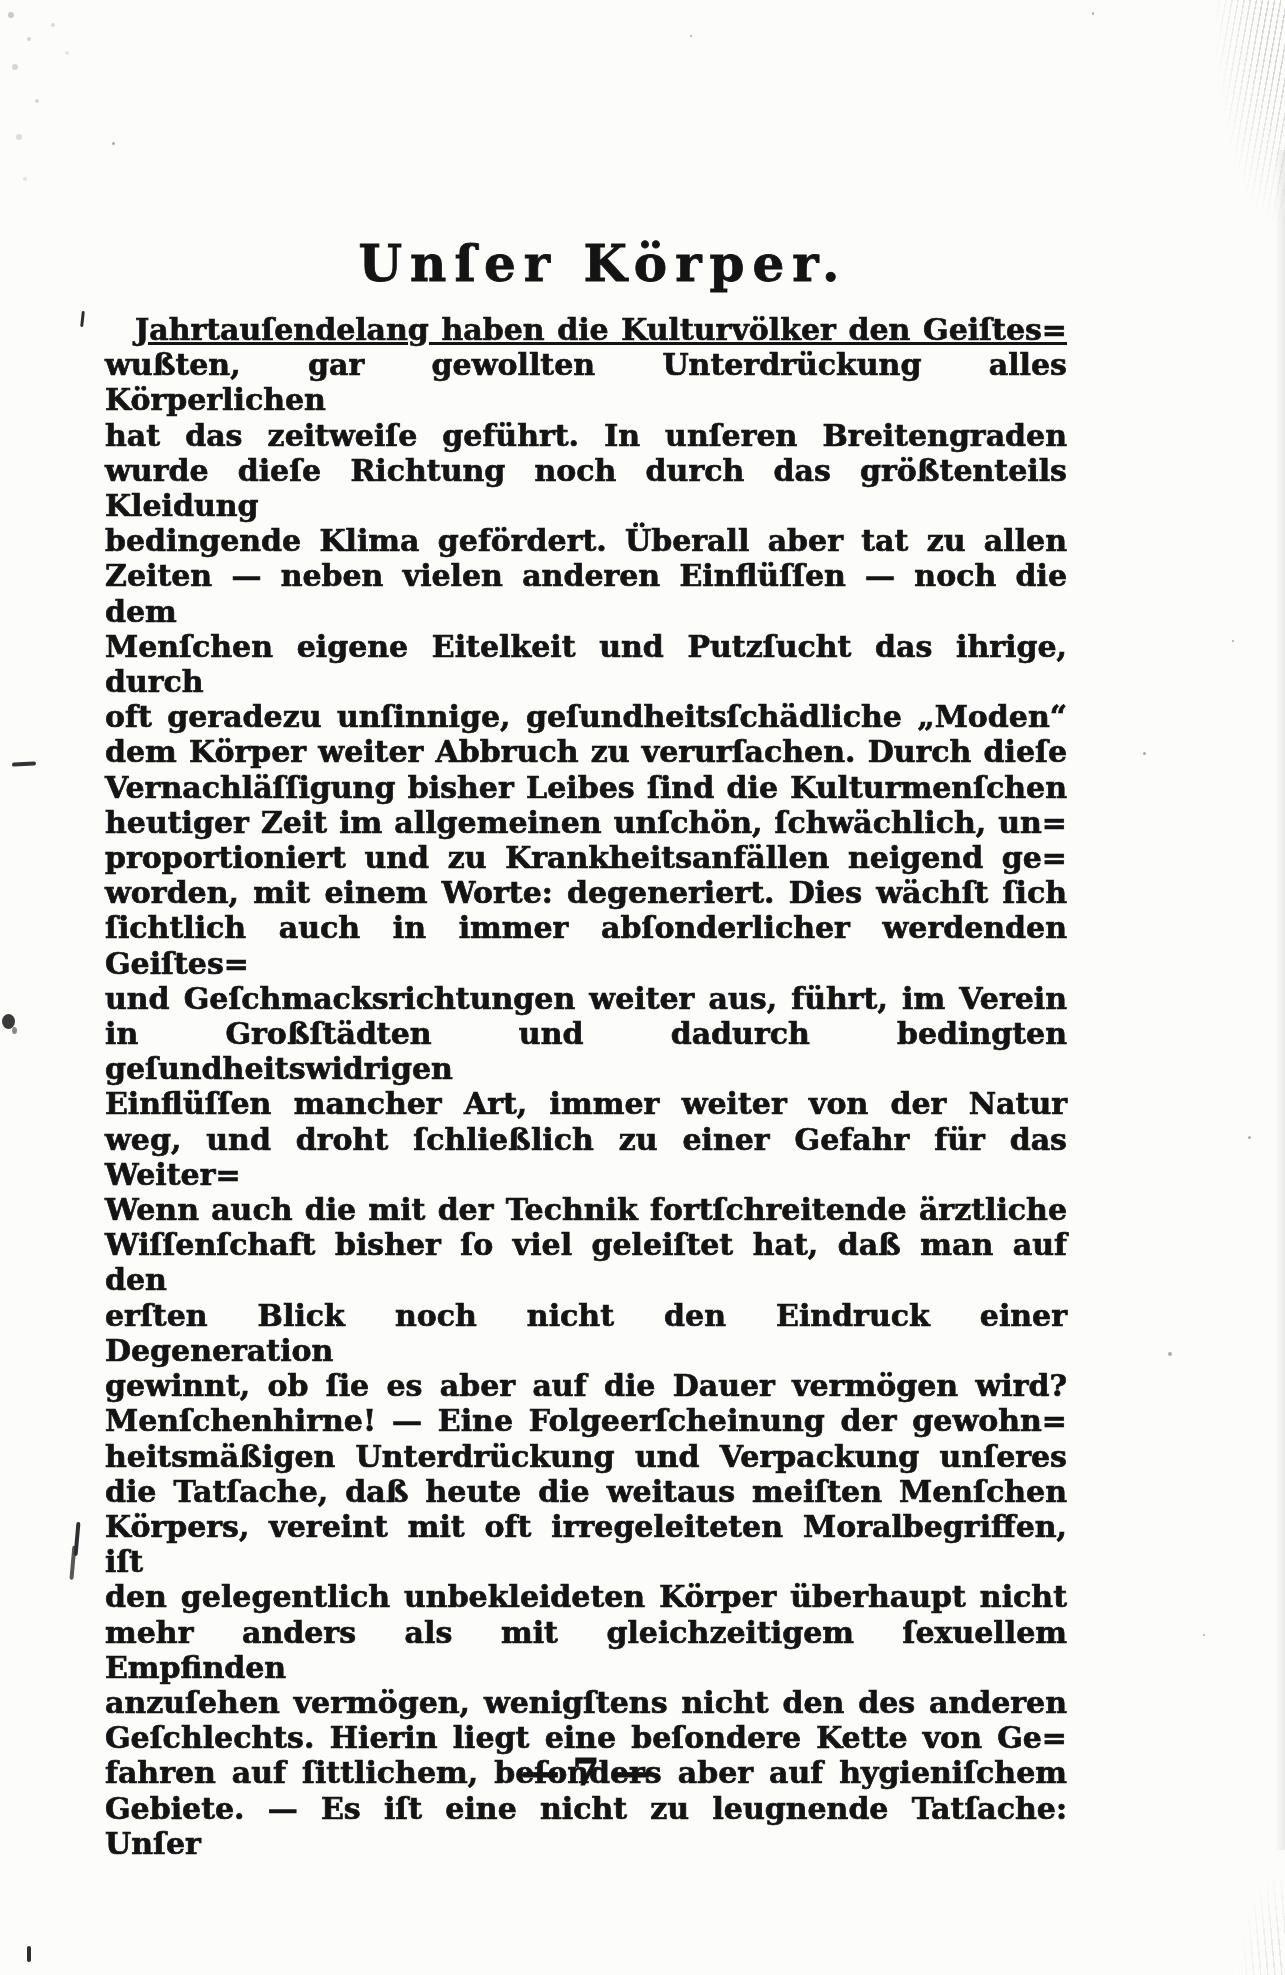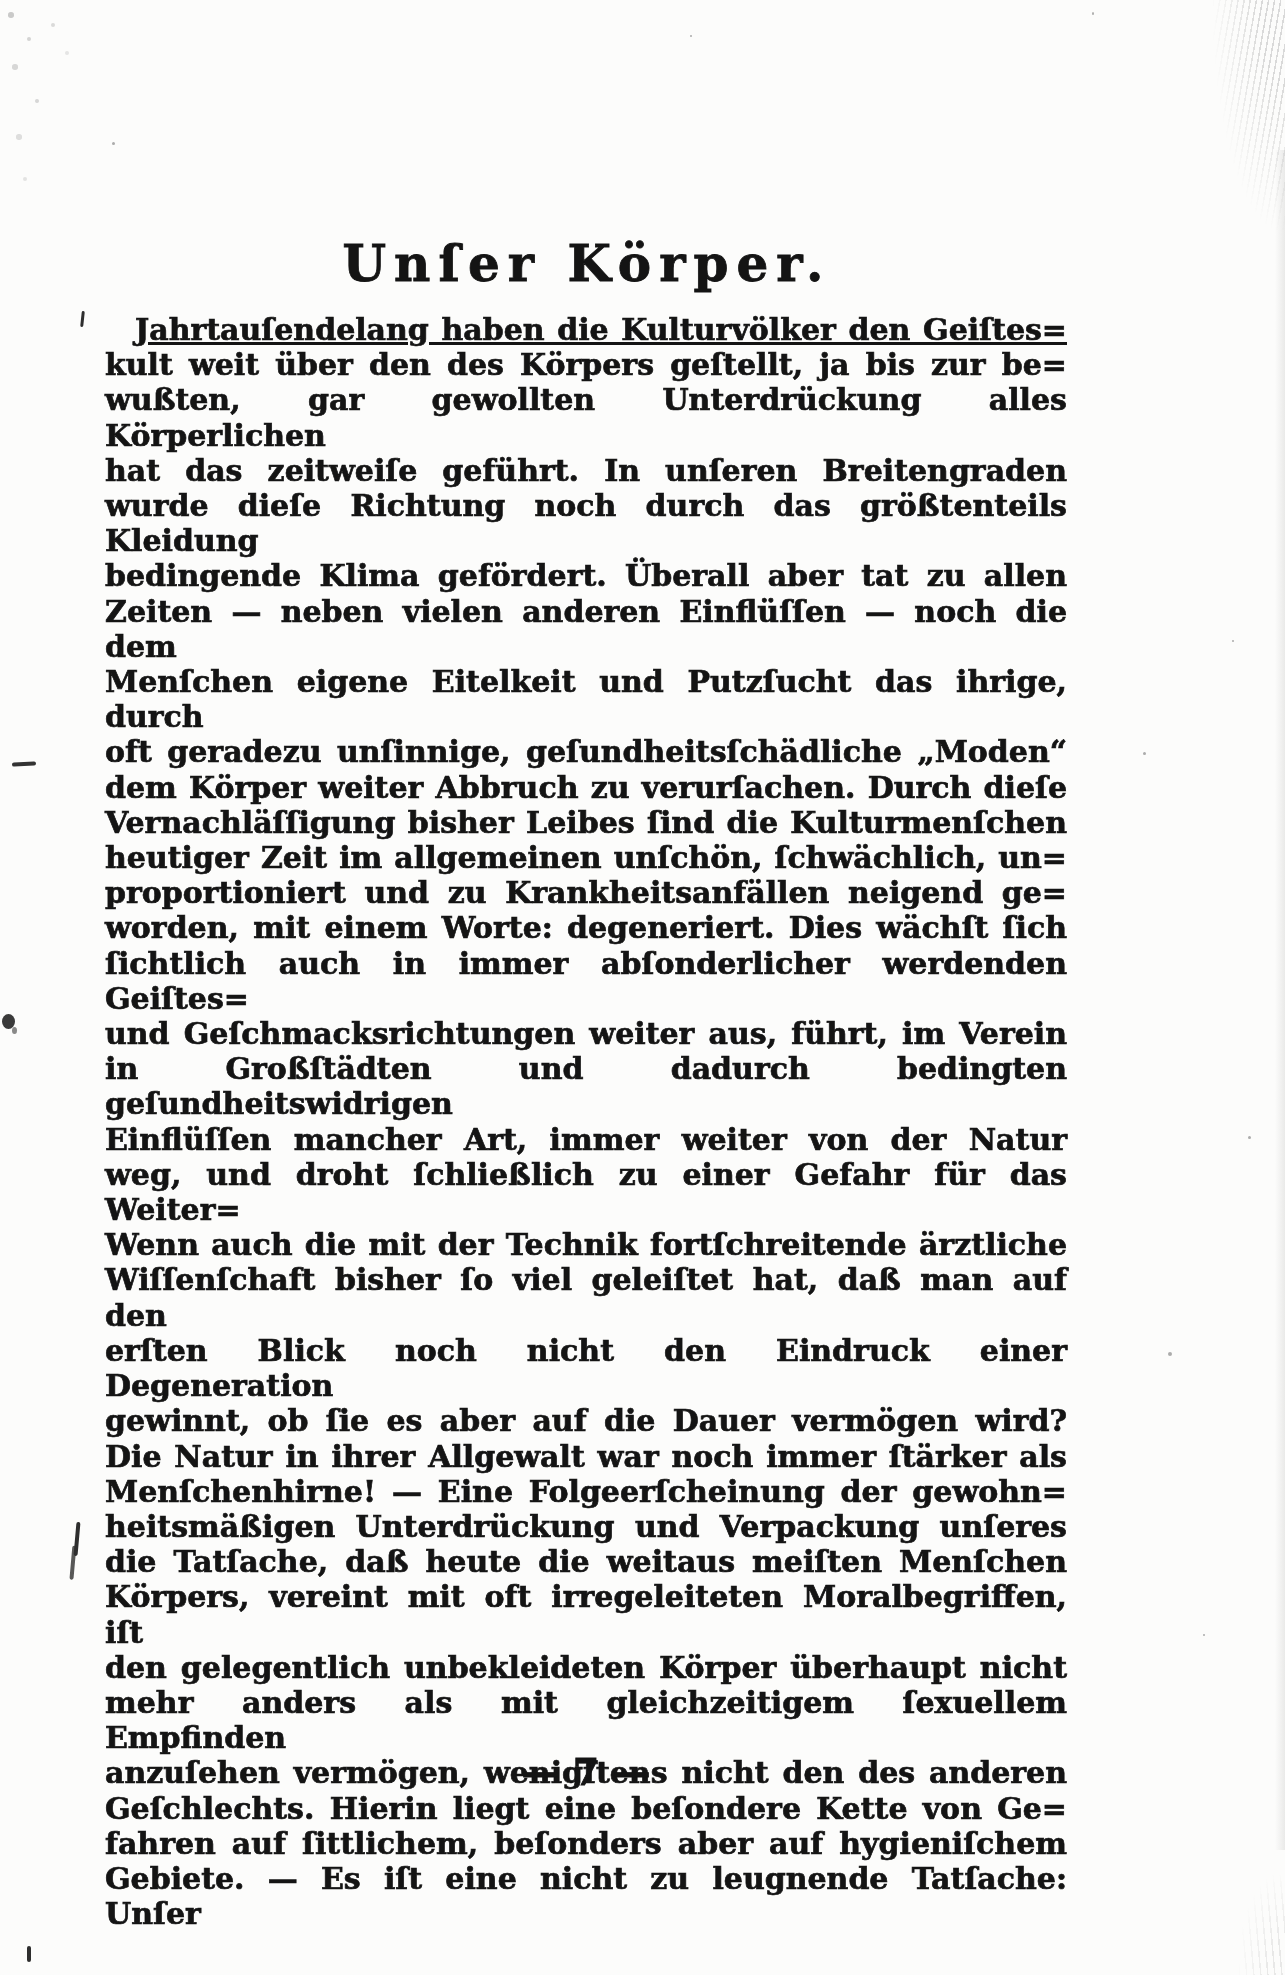--- a/index.html
+++ b/index.html
@@ -5,21 +5,21 @@
   html,body { margin:0; padding:0; background:#e8e8e6; }
   .scan {
     position:relative;
     width:1285px; height:1975px;
     background:#fcfcfb;
     overflow:hidden;
     font-family:"DejaVu Serif","Liberation Serif",serif;
     color:#141414;
   }
   .title {
-    position:absolute; top:234px; left:102px; width:962px;
+    position:absolute; top:234px; left:118px; width:962px;
     margin:0; text-align:center;
     font-size:50px; font-weight:bold; letter-spacing:8px; text-indent:8px;
     -webkit-text-stroke:0.8px;
     white-space:nowrap;
   }
   .body {
     position:absolute; top:312px; left:105px; width:962px;
     font-size:30px; font-weight:bold; line-height:35.2px;
     -webkit-text-stroke:0.7px;
   }
@@ -68,21 +68,20 @@
 </style>
 </head>
 <body>
 
 <div class="scan">
 
   <h1 class="title">Unſer Körper.</h1>
 
   <div class="body">
       <div class="line">Jahrtauſendelang haben die Kulturvölker den Geiſtes=</div>
-      <div class="line">kult weit über den des Körpers geſtellt, ja bis zur be=</div>
       <div class="line">wußten, gar gewollten Unterdrückung alles Körperlichen</div>
       <div class="line">hat das zeitweiſe geführt. In unſeren Breitengraden</div>
       <div class="line">wurde dieſe Richtung noch durch das größtenteils Kleidung</div>
       <div class="line">bedingende Klima gefördert. Überall aber tat zu allen</div>
       <div class="line">Zeiten — neben vielen anderen Einflüſſen — noch die dem</div>
       <div class="line">Menſchen eigene Eitelkeit und Putzſucht das ihrige, durch</div>
       <div class="line">oft geradezu unſinnige, geſundheitsſchädliche „Moden“</div>
       <div class="line">dem Körper weiter Abbruch zu verurſachen. Durch dieſe</div>
       <div class="line">Vernachläſſigung bisher Leibes ſind die Kulturmenſchen</div>
       <div class="line">heutiger Zeit im allgemeinen unſchön, ſchwächlich, un=</div>
@@ -90,21 +89,20 @@
       <div class="line">worden, mit einem Worte: degeneriert. Dies wächſt ſich</div>
       <div class="line">ſichtlich auch in immer abſonderlicher werdenden Geiſtes=</div>
       <div class="line">und Geſchmacksrichtungen weiter aus, führt, im Verein</div>
       <div class="line">in Großſtädten und dadurch bedingten geſundheitswidrigen</div>
       <div class="line">Einflüſſen mancher Art, immer weiter von der Natur</div>
       <div class="line">weg, und droht ſchließlich zu einer Gefahr für das Weiter=</div>
       <div class="line">Wenn auch die mit der Technik fortſchreitende ärztliche</div>
       <div class="line">Wiſſenſchaft bisher ſo viel geleiſtet hat, daß man auf den</div>
       <div class="line">erſten Blick noch nicht den Eindruck einer Degeneration</div>
       <div class="line">gewinnt, ob ſie es aber auf die Dauer vermögen wird?</div>
-      <div class="line">Die Natur in ihrer Allgewalt war noch immer ſtärker als</div>
       <div class="line">Menſchenhirne! — Eine Folgeerſcheinung der gewohn=</div>
       <div class="line">heitsmäßigen Unterdrückung und Verpackung unſeres</div>
       <div class="line">die Tatſache, daß heute die weitaus meiſten Menſchen</div>
       <div class="line">Körpers, vereint mit oft irregeleiteten Moralbegriffen, iſt</div>
       <div class="line">den gelegentlich unbekleideten Körper überhaupt nicht</div>
       <div class="line">mehr anders als mit gleichzeitigem ſexuellem Empfinden</div>
       <div class="line">anzuſehen vermögen, wenigſtens nicht den des anderen</div>
       <div class="line">Geſchlechts. Hierin liegt eine beſondere Kette von Ge=</div>
       <div class="line">fahren auf ſittlichem, beſonders aber auf hygieniſchem</div>
       <div class="line">Gebiete. — Es iſt eine nicht zu leugnende Tatſache: Unſer</div>

